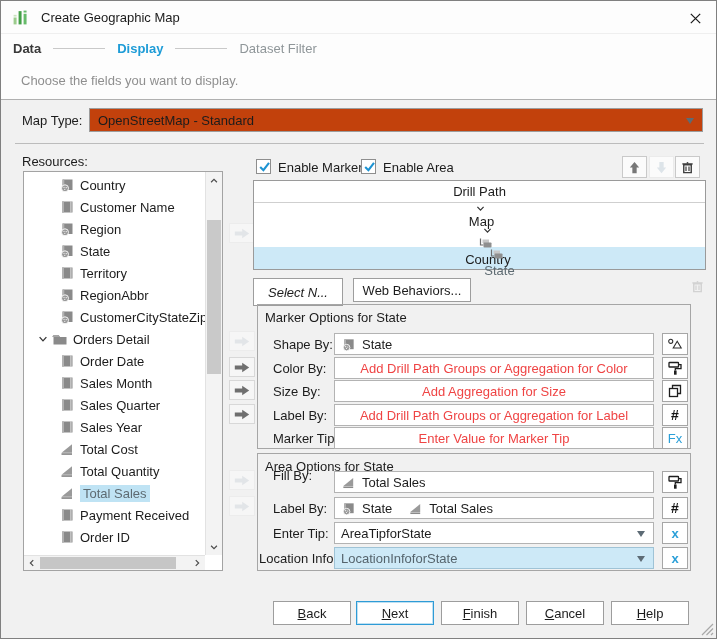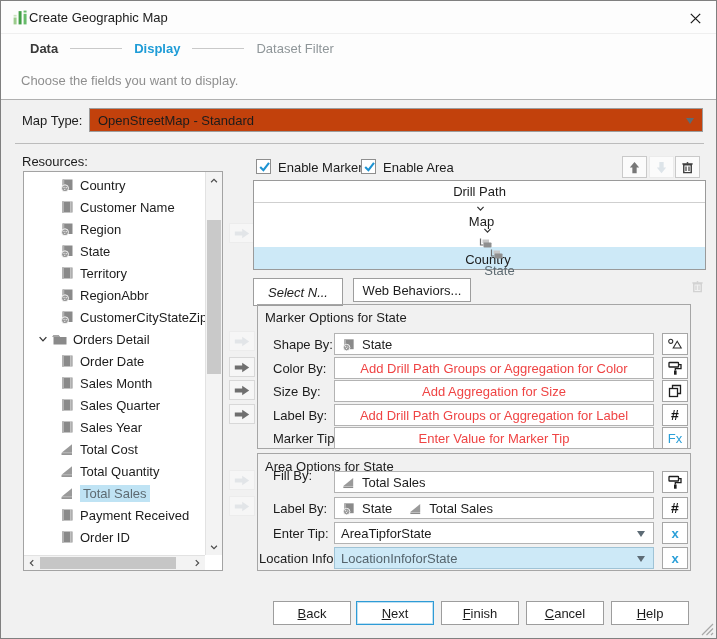--- a/index.html
+++ b/index.html
@@ -5,25 +5,25 @@
   html,body{margin:0;padding:0;}
   body{font-family:"Liberation Sans",sans-serif;background:#e9e9e9;}
   *{box-sizing:border-box;}
   .dialog{position:relative;width:717px;height:639px;background:#f1f1f1;border:1px solid #808080;overflow:hidden;}
   .abs{position:absolute;}
 
   
   .hdr{position:absolute;top:0;left:0;width:100%;height:99px;background:#fdfdfd;border-bottom:1px solid #b0b0b0;}
   .titlebar{position:absolute;top:0;left:0;width:100%;height:33px;display:flex;align-items:center;border-bottom:1px solid #efefef;}
   .title-icon{width:17px;height:17px;margin-left:11px;flex:none;}
-  .title-text{margin-left:0;font-size:13px;color:#1b1b1b;}
+  .title-text{margin-left:12px;font-size:13px;color:#1b1b1b;}
   .close-btn{position:absolute;top:6px;right:10px;width:22px;height:22px;display:flex;align-items:center;justify-content:center;cursor:pointer;}
   .steps{position:absolute;top:34px;left:0;height:26px;display:flex;align-items:center;}
   .step{font-size:13px;font-weight:bold;cursor:pointer;}
-  .s-done{color:#3a3a3a;margin-left:29px;}
+  .s-done{color:#3a3a3a;margin-left:12px;}
   .s-active{color:#1e9cd7;}
   .s-next{color:#8f9699;font-weight:normal;}
   .dash{width:52px;height:1px;background:#c9c9c9;margin:0 12px;}
   .subtitle{position:absolute;top:72px;left:20px;font-size:13px;color:#8f8f8f;}
 
   
   .lab{font-size:13px;color:#1c1c1c;}
   .map-type-label{left:21px;top:112px;}
   .map-type-select{left:88px;top:107px;width:614px;height:24px;background:#c2410c;border:1px solid #9c9c9c;display:flex;align-items:center;cursor:pointer;}
   .map-type-select .val{padding-left:8px;font-size:13px;color:#1c1c1c;flex:1;}

